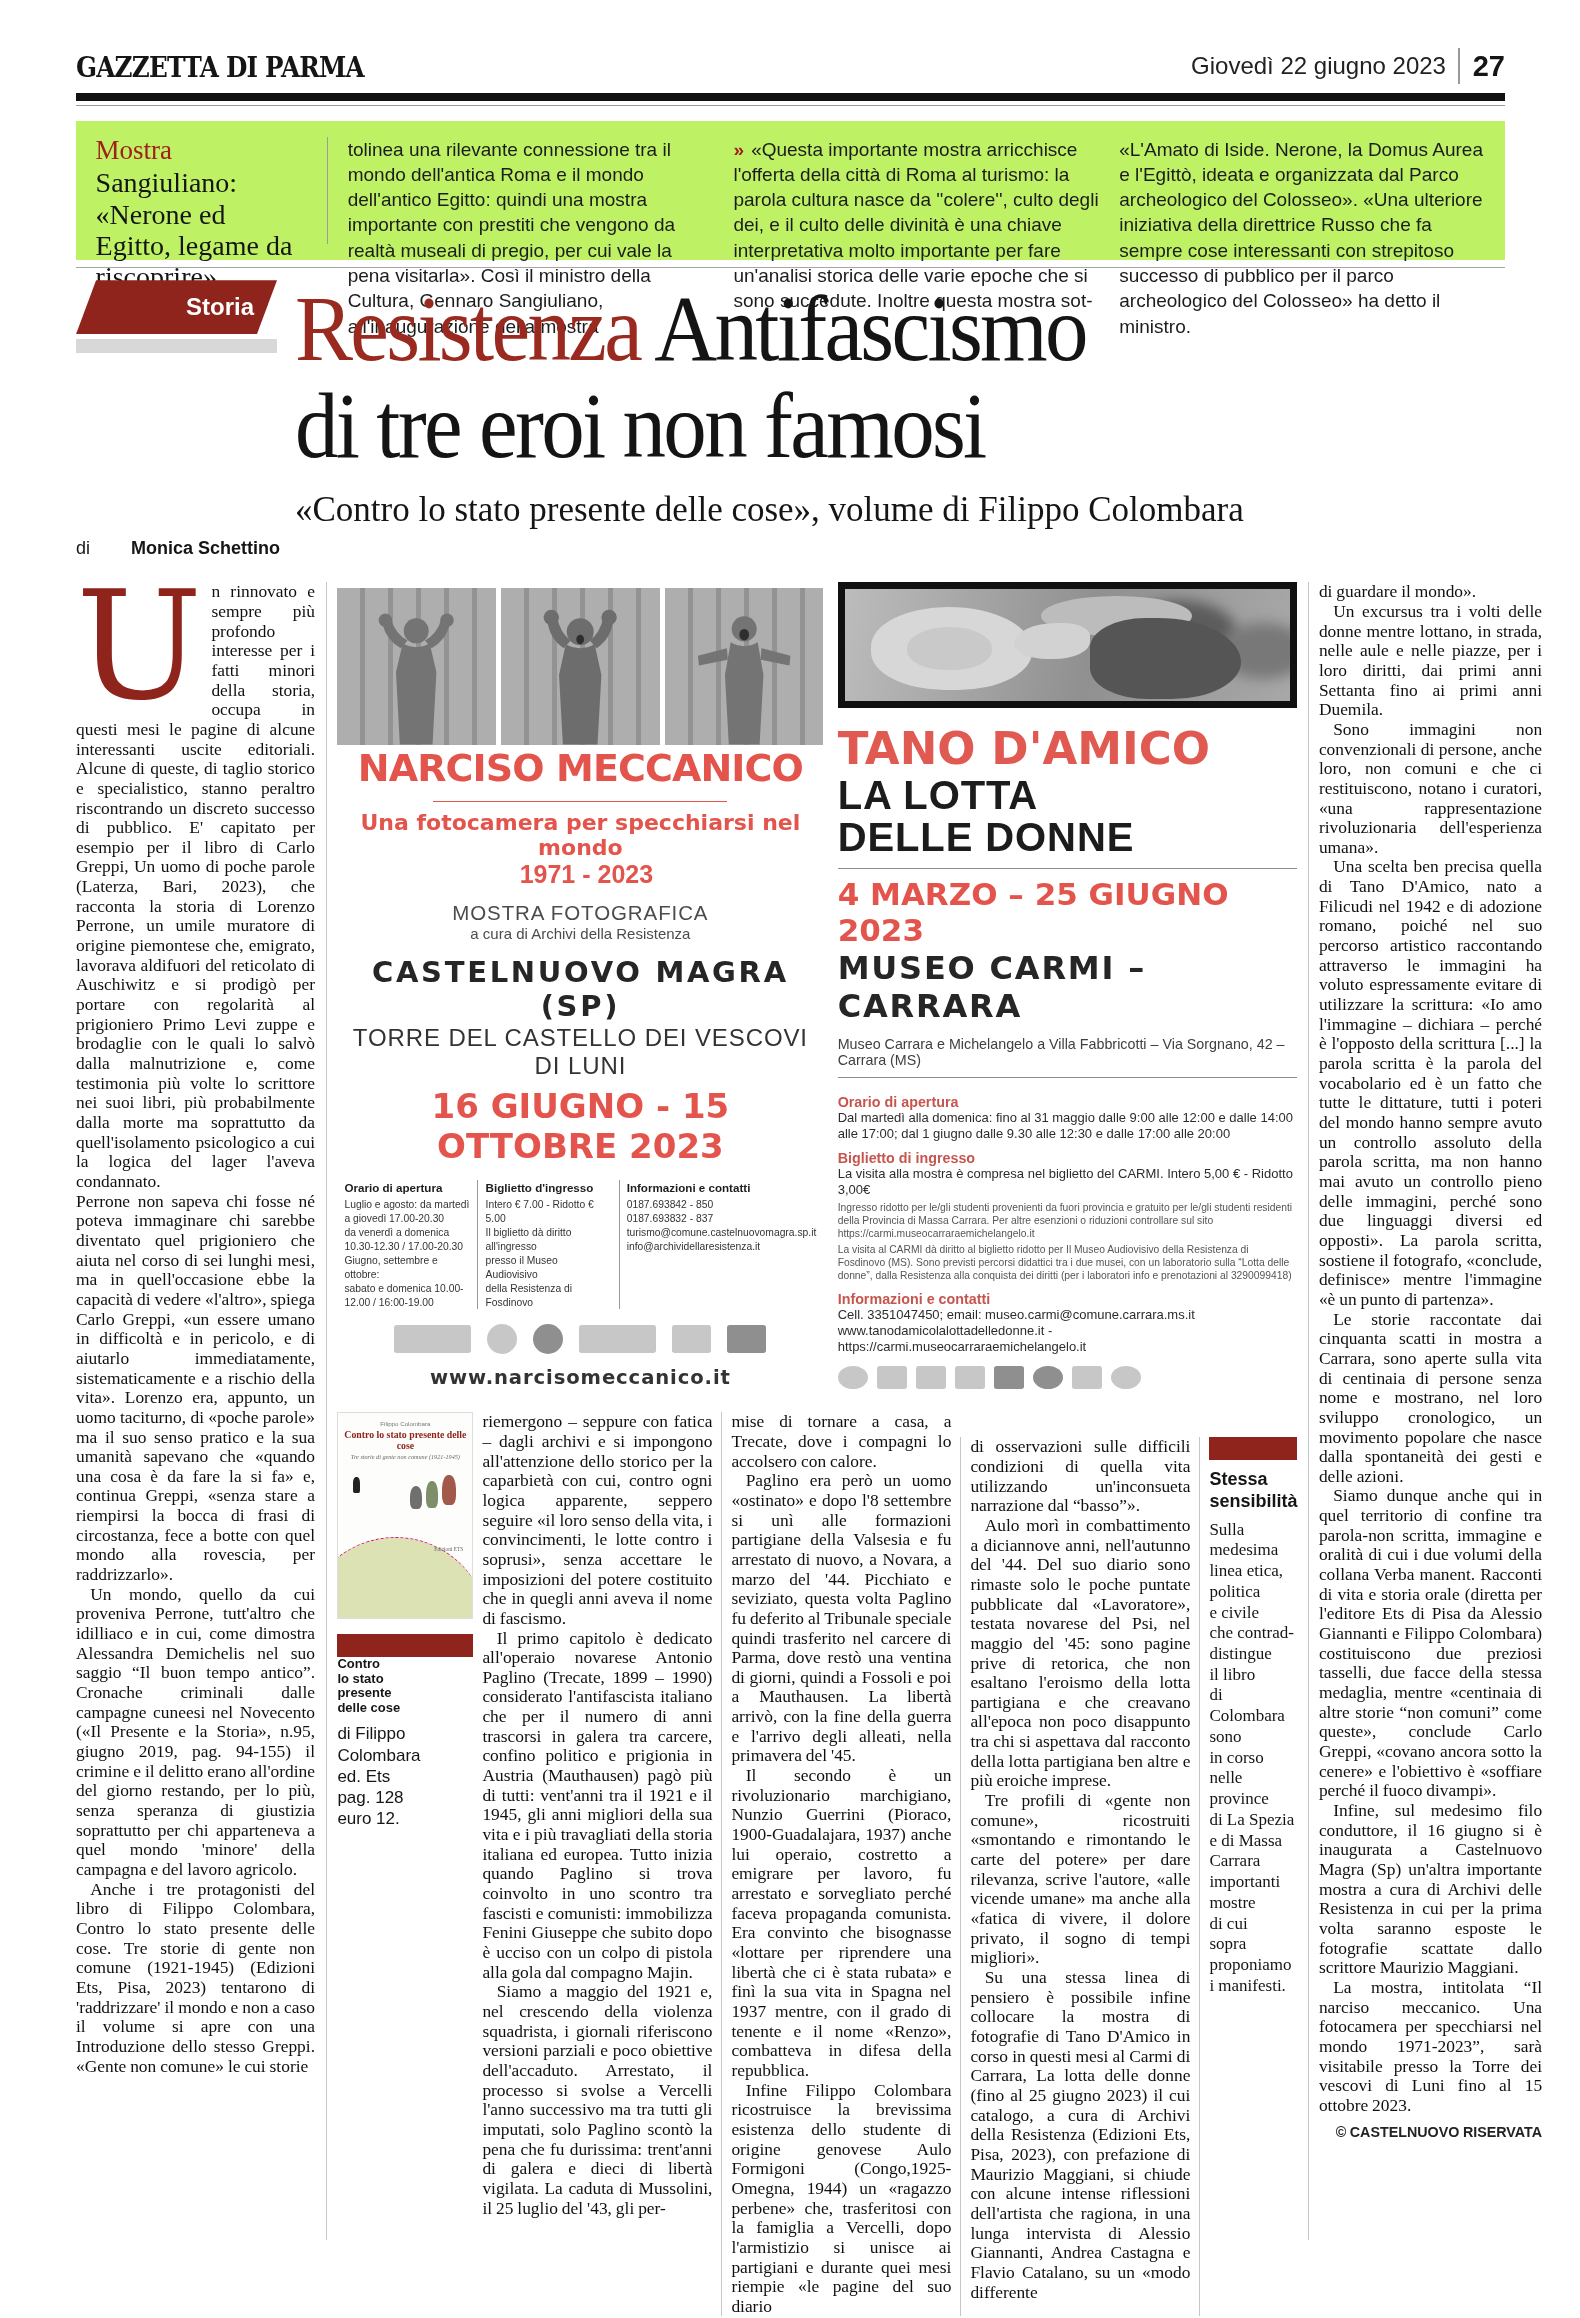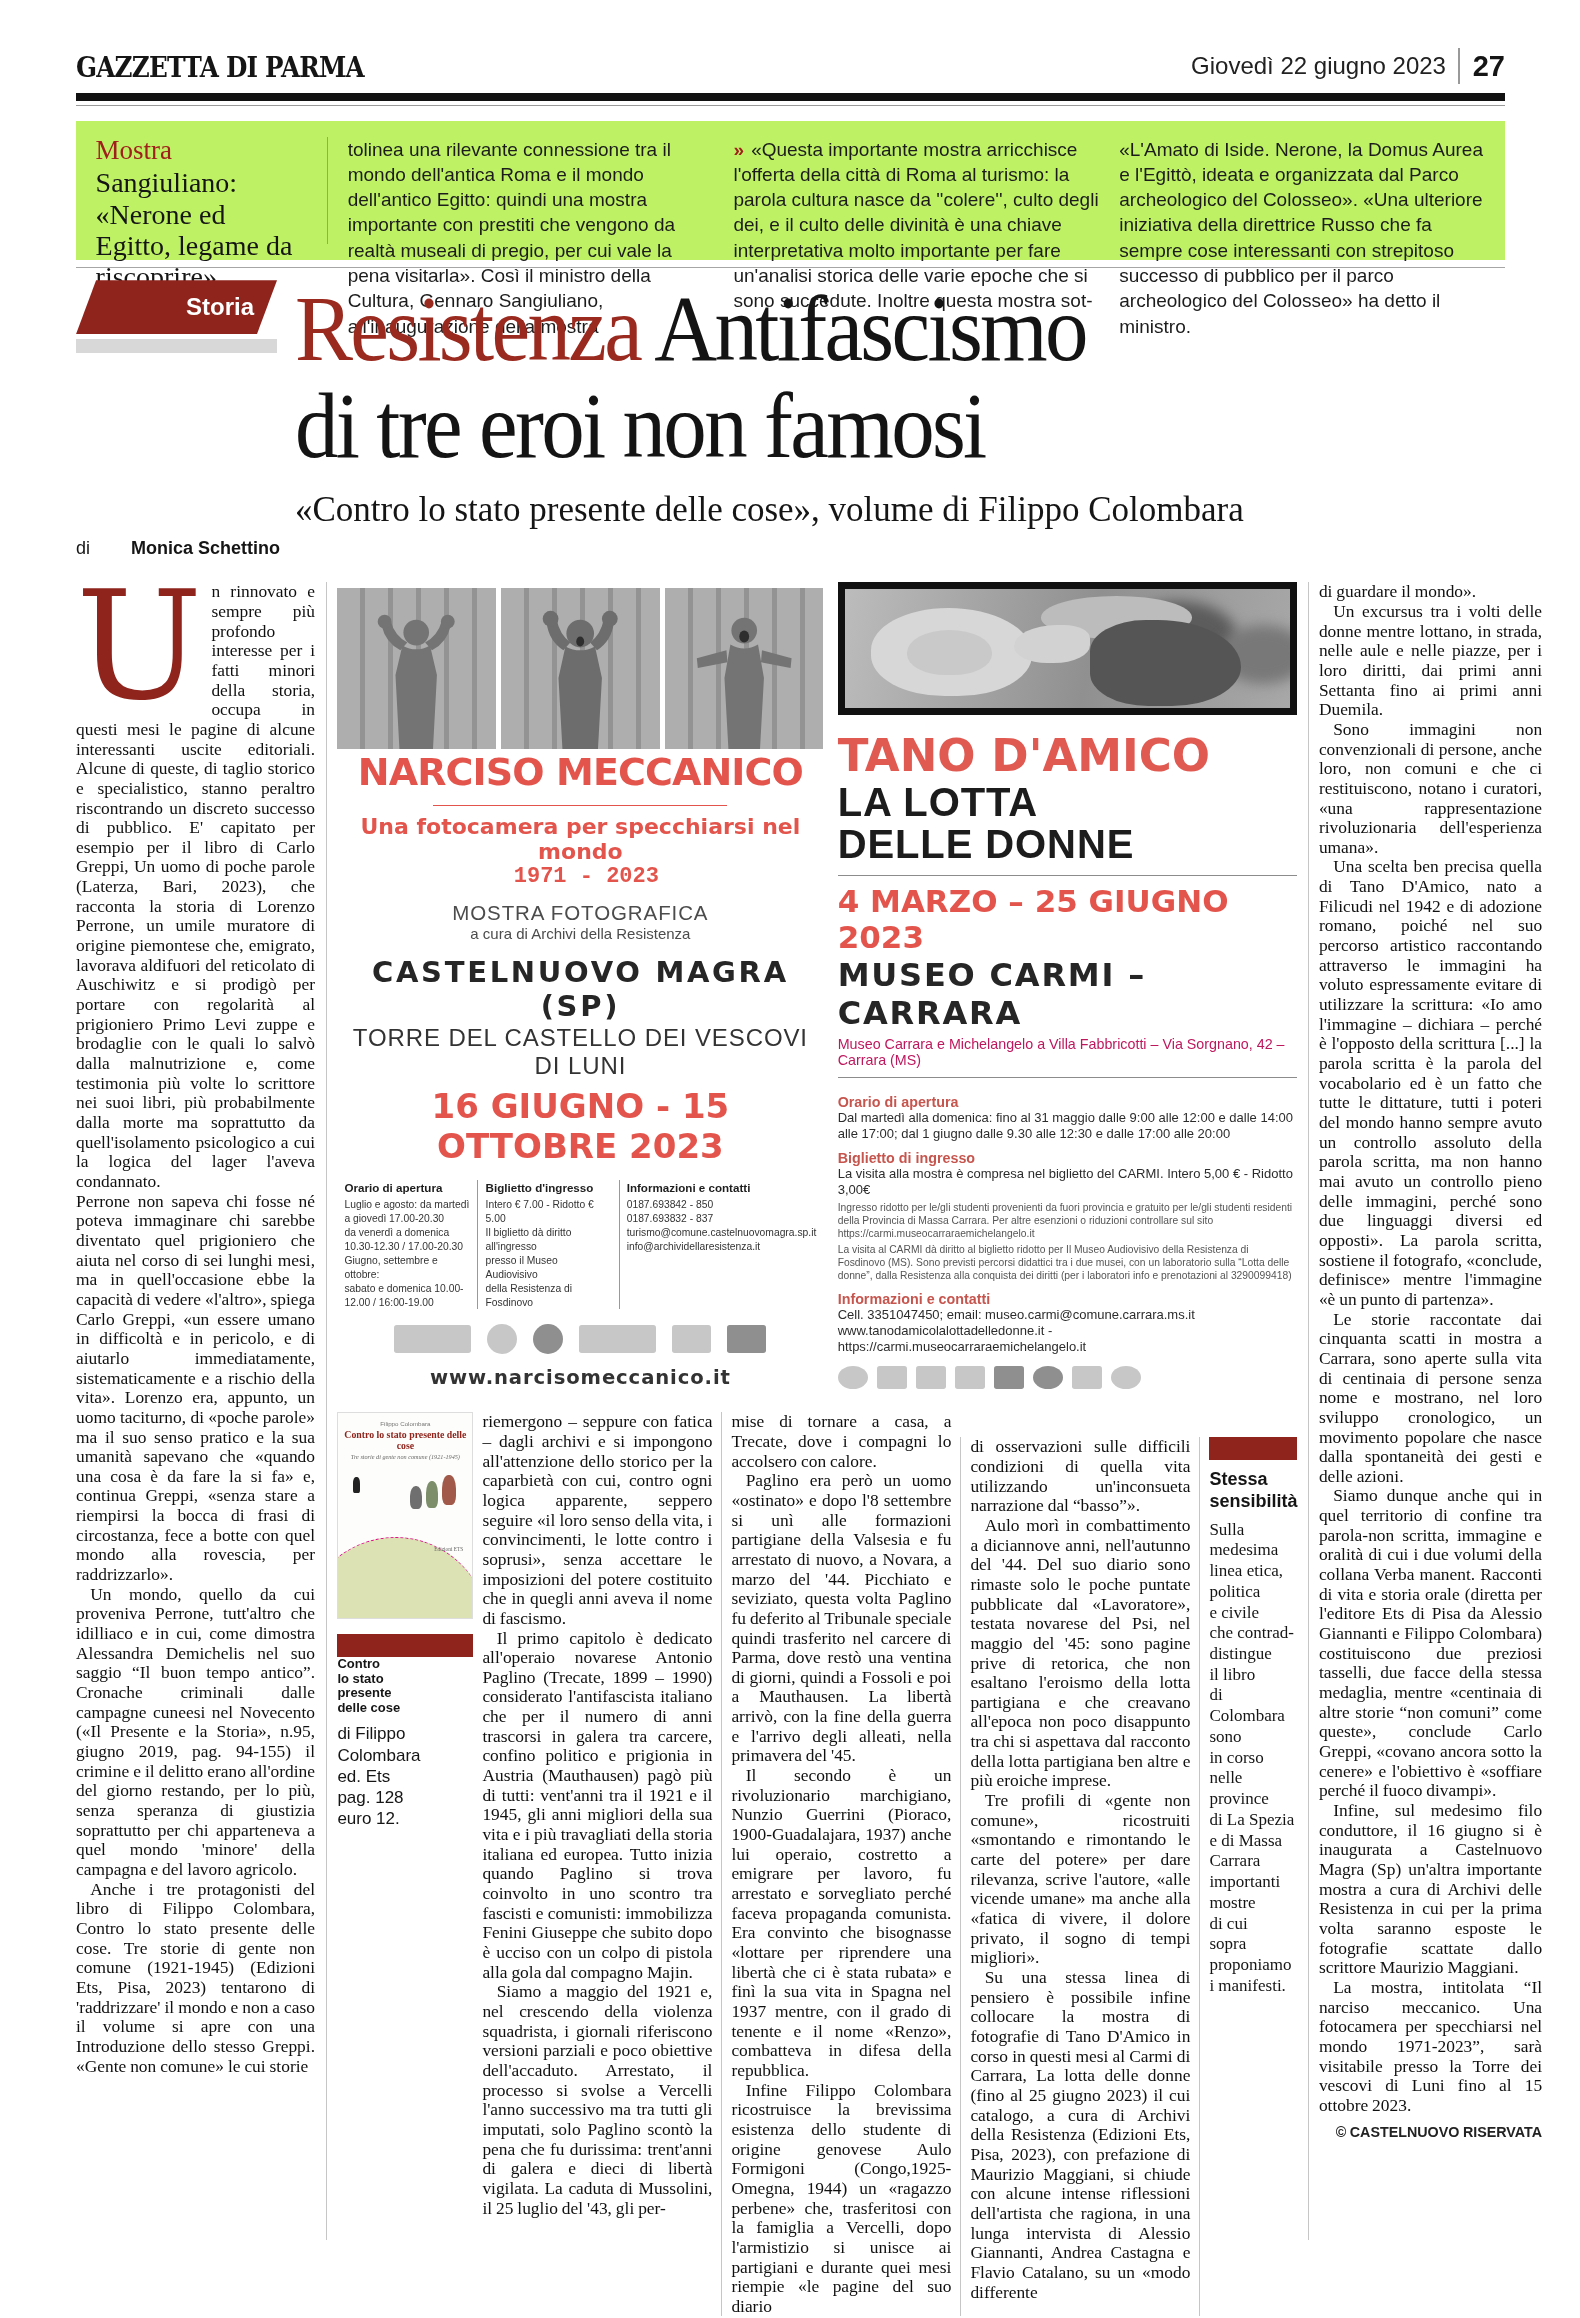--- a/index.html
+++ b/index.html
@@ -62,21 +62,21 @@
   .triptych{display:flex;gap:5.4px;width:100%;height:314px;margin-top:5.4px;}
   .photo-frame{flex:1;background:repeating-linear-gradient(90deg,#aeaeae 0 23px,#939393 23px 28px);
                position:relative;overflow:hidden;}
   .photo-frame svg{position:absolute;bottom:0;left:0;width:100%;height:92%;}
   .mag-author{font-family:"DejaVu Sans",sans-serif;font-weight:800;font-size:38px;color:#2e2e2e;
               margin-top:16px;letter-spacing:-0.9px;}
   .mag-title{font-family:"DejaVu Sans",sans-serif;font-weight:800;font-size:38px;color:#e3554c;
              margin-top:1.8px;letter-spacing:-0.9px;}
   .mag-redline{width:294px;height:2.7px;background:#e3554c;margin:10.7px 0 7.1px;}
   .mag-sub{font-family:"DejaVu Sans",sans-serif;font-weight:700;font-size:22px;color:#e3554c;}
-  .mag-years{font-family:Liberation Mono, monospace;font-weight:700;font-size:22px;color:#e3554c;margin-left:12px;}
+  .mag-years{font-family:Liberation Sans, sans-serif;font-weight:700;font-size:25px;color:#e3554c;margin-left:12px;}
   .mag-l1{font-size:20.5px;color:#4c4c4c;margin-top:12.5px;font-family:"Liberation Sans",sans-serif;letter-spacing:0.9px;}
   .mag-l2{font-size:15px;color:#4c4c4c;font-family:"Liberation Sans",sans-serif;}
   .mag-venue1{font-family:"DejaVu Sans",sans-serif;font-weight:700;font-size:29px;color:#262626;
               letter-spacing:2.7px;margin-top:12.5px;}
   .mag-venue2{font-family:"Liberation Sans",sans-serif;font-size:24px;color:#333;letter-spacing:0.9px;margin-top:1.8px;}
   .mag-dates{font-family:"DejaVu Sans",sans-serif;font-weight:800;font-size:34px;color:#e3554c;margin-top:5.4px;}
   .mag-info{display:flex;width:100%;margin-top:14.3px;text-align:left;}
   .mag-info-col{flex:1;padding:0 7.1px;font-family:"Liberation Sans",sans-serif;font-size:10.3px;
                 line-height:1.35;color:#333;}
   .mag-info-col + .mag-info-col{border-left:0.9px solid #999;}
@@ -95,21 +95,21 @@
               background:linear-gradient(100deg,#bcbcbc,#909090 55%,#a8a8a8);}
   .blob{position:absolute;border-radius:50%;filter:blur(6.2px);}
   .tano-title{font-family:"DejaVu Sans",sans-serif;font-weight:800;font-size:45px;color:#e05a52;
               margin-top:14.3px;letter-spacing:0;}
   .tano-sub{font-family:"Liberation Sans",sans-serif;font-weight:600;font-size:40px;color:#1c1c1c;
             line-height:1.04;letter-spacing:0.9px;}
   .tano-rule{border-top:1.8px solid #8c8c8c;margin:9px 0 7.1px;}
   .tano-dates{font-family:"DejaVu Sans",sans-serif;font-weight:800;font-size:31px;color:#e3554c;}
   .tano-venue{font-family:"DejaVu Sans",sans-serif;font-weight:700;font-size:32px;color:#262626;
               letter-spacing:1.8px;margin-top:1.8px;}
-  .tano-addr{font-family:"Liberation Sans",sans-serif;font-size:14.3px;color:#be185d;margin-top:4px;}
+  .tano-addr{font-family:"Liberation Sans",sans-serif;font-size:14.3px;color:#404040;margin-top:11px;}
   .tano-sec-h{font-family:"Liberation Sans",sans-serif;font-weight:bold;font-size:14.3px;color:#c6554e;
               margin-top:8px;}
   .tano-sec-t{font-family:"Liberation Sans",sans-serif;font-size:13px;color:#2c2c2c;line-height:1.25;}
   .tano-fine{font-family:"Liberation Sans",sans-serif;font-size:10.3px;color:#555;line-height:1.25;margin-top:3.6px;}
   .tano-logos{display:flex;align-items:center;gap:9px;margin-top:10.7px;}
   .tano-logos .logo-ph{height:23px;width:30px;}
   
   .bottom-row{display:flex;gap:9px;flex:1;margin-top:23px;}
   .book-col{width:136px;flex:none;}
   .book-cover{height:207px;border:0.9px solid #ddd;background:#fdfdfb;position:relative;overflow:hidden;

